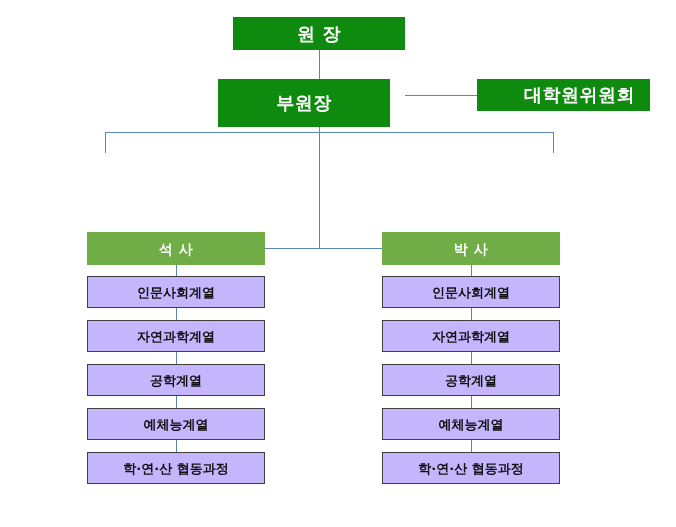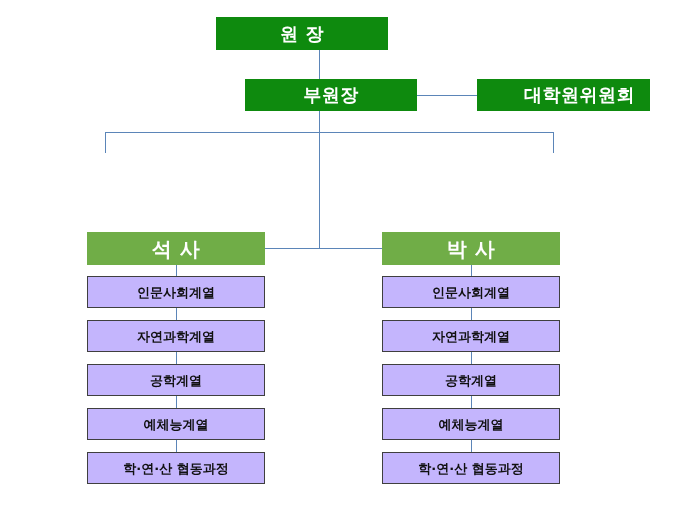--- a/index.html
+++ b/index.html
@@ -35,21 +35,21 @@
     color: #ffffff;
     font-weight: bold;
     font-size: 18px;
     letter-spacing: 0.5px;
   }
   
   .node.lightgreen {
     background: #70ad47;
     color: #ffffff;
     font-weight: bold;
-    font-size: 20px;
+    font-size: 14px;
     letter-spacing: 0.5px;
   }
   
   .node.plain {
     background: #c4b5fd;
     color: #101010;
     border: 1.5px solid #3f3f3f;
     font-weight: bold;
     font-size: 13px;
   }
@@ -86,23 +86,23 @@
   <div class="conn v" style="left:176px; top:352px; height:12px;"></div>
   <div class="conn v" style="left:176px; top:396px; height:12px;"></div>
   <div class="conn v" style="left:176px; top:440px; height:12px;"></div>
 
   <div class="conn v" style="left:471px; top:265px; height:11px;"></div>
   <div class="conn v" style="left:471px; top:308px; height:12px;"></div>
   <div class="conn v" style="left:471px; top:352px; height:12px;"></div>
   <div class="conn v" style="left:471px; top:396px; height:12px;"></div>
   <div class="conn v" style="left:471px; top:440px; height:12px;"></div>
 
-  <div class="node green" style="left:216px; top:17px; width:172px; height:33px;">원  장</div>
+  <div class="node green" style="left:233px; top:17px; width:172px; height:33px;">원  장</div>
 
-  <div class="node green" style="left:245px; top:79px; width:172px; height:32px;">부원장</div>
+  <div class="node green" style="left:218px; top:79px; width:172px; height:48px;">부원장</div>
 
   <div class="node green" style="left:477px; top:79px; width:173px; height:32px;padding-left:32px;">대학원위원회</div>
 
 
 
   <div class="node lightgreen" style="left:87px; top:232px; width:178px; height:33px;">석  사</div>
 
   <div class="node lightgreen" style="left:382px; top:232px; width:178px; height:33px;">박  사</div>
 
   <div class="node plain" style="left:87px; top:276px; width:178px; height:32px;">인문사회계열</div>

